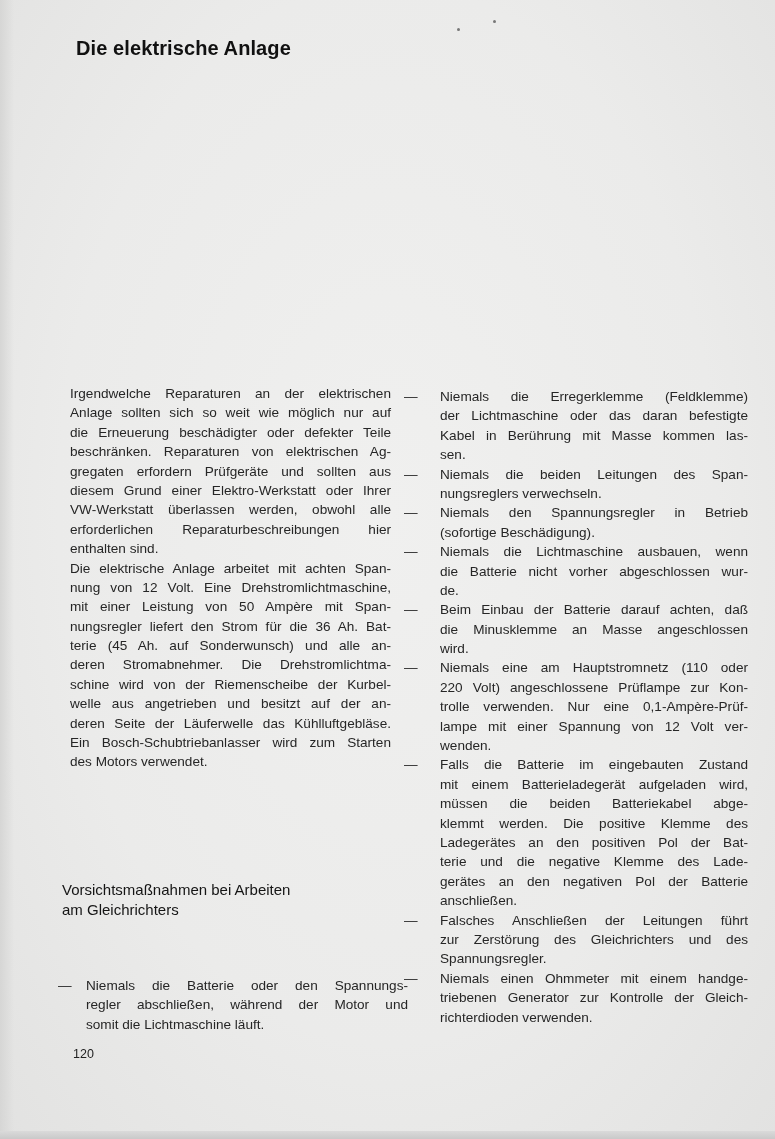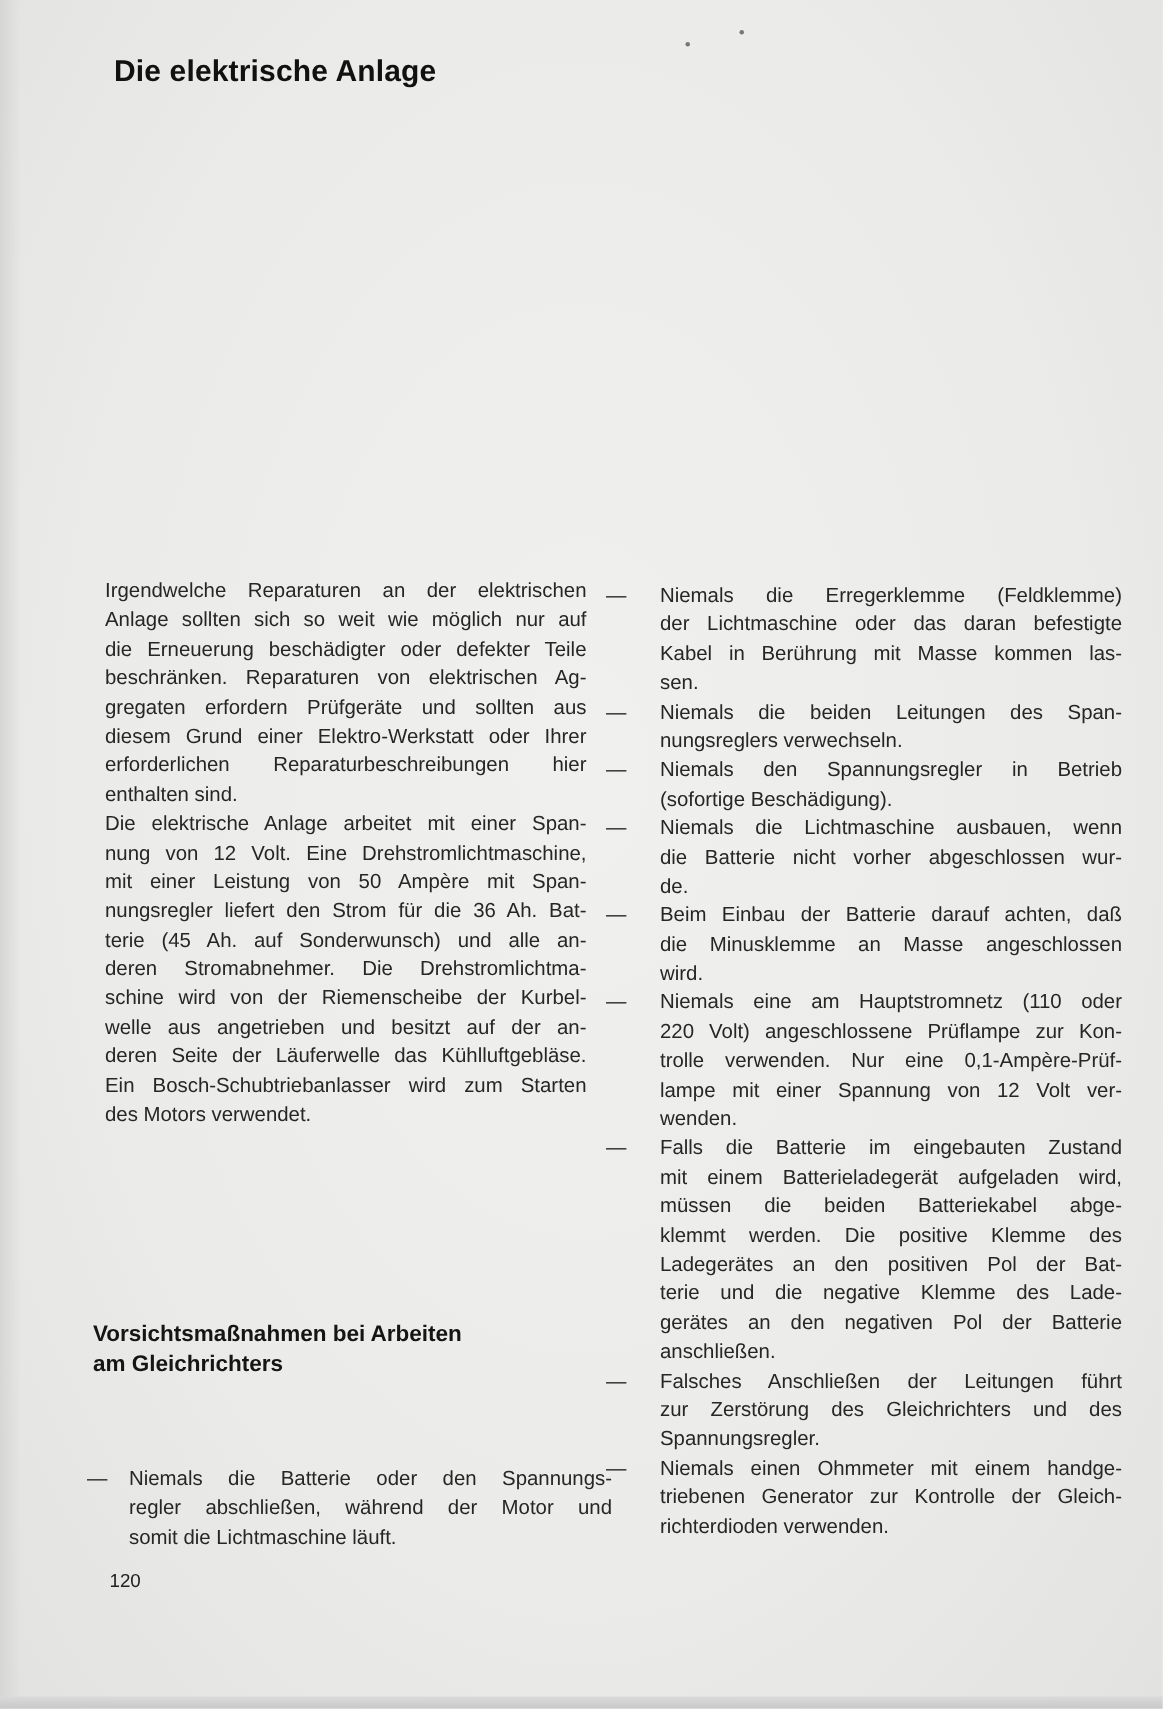--- a/index.html
+++ b/index.html
@@ -23,21 +23,21 @@
       font-size: 20px; font-weight: bold; color: #111; letter-spacing: 0.1px;
     }
     .col { position: absolute; font-size: 13.6px; }
     .col-left { left: 70px; top: 384px; width: 321px; }
     .col-right { left: 418px; top: 387px; width: 330px; }
     .line { display: block; height: 19.4px; line-height: 19.4px; text-align: justify; text-align-last: justify; white-space: nowrap; }
     .line.last { text-align-last: left; }
     .para { margin: 0; }
     h2.section {
       position: absolute; left: 62px; top: 880px; margin: 0;
-      font-size: 15px; font-weight: bold; color: #151515; line-height: 20px;
+      font-size: 15px; font-weight: normal; color: #151515; line-height: 20px;
     }
     .bullet { position: relative; padding-left: 22px; margin: 0; }
     .bullet .dash { position: absolute; left: 0; top: 0; line-height: 19.4px; }
     .bullet.left-b { position: absolute; left: 58px; top: 976px; width: 322px; font-size: 13.6px; padding-left: 28px; }
     .bullet.left-b .dash { left: 0; }
     .page-number { position: absolute; left: 58px; top: 1047px; font-size: 12.5px; color: #222; margin-left: 15px; }
     .bottom-edge { position: absolute; left: 0; top: 1131px; width: 775px; height: 8px; background: linear-gradient(to bottom, #dadada, #c9c9c9); }
     .speck { position: absolute; width: 3px; height: 3px; border-radius: 50%; background: #777; }
   </style>
 </head>
@@ -51,25 +51,26 @@
   <h1 class="title">Die elektrische Anlage</h1>
 
   <div class="col col-left">
     <div class="para" id="p1">
         <span class="line">Irgendwelche Reparaturen an der elektrischen</span>
         <span class="line">Anlage sollten sich so weit wie möglich nur auf</span>
         <span class="line">die Erneuerung beschädigter oder defekter Teile</span>
         <span class="line">beschränken. Reparaturen von elektrischen Ag-</span>
         <span class="line">gregaten erfordern Prüfgeräte und sollten aus</span>
         <span class="line">diesem Grund einer Elektro-Werkstatt oder Ihrer</span>
+        <span class="line">VW-Werkstatt überlassen werden, obwohl alle</span>
         <span class="line">erforderlichen Reparaturbeschreibungen hier</span>
         <span class="line last">enthalten sind.</span>
       </div>
     <div class="para" id="p2">
-        <span class="line">Die elektrische Anlage arbeitet mit einer Span-</span>
+        <span class="line">Die elektrische Anlage arbeitet mit achten Span-</span>
         <span class="line">nung von 12 Volt. Eine Drehstromlichtmaschine,</span>
         <span class="line">mit einer Leistung von 50 Ampère mit Span-</span>
         <span class="line">nungsregler liefert den Strom für die 36 Ah. Bat-</span>
         <span class="line">terie (45 Ah. auf Sonderwunsch) und alle an-</span>
         <span class="line">deren Stromabnehmer. Die Drehstromlichtma-</span>
         <span class="line">schine wird von der Riemenscheibe der Kurbel-</span>
         <span class="line">welle aus angetrieben und besitzt auf der an-</span>
         <span class="line">deren Seite der Läuferwelle das Kühlluftgebläse.</span>
         <span class="line">Ein Bosch-Schubtriebanlasser wird zum Starten</span>
         <span class="line last">des Motors verwendet.</span>

